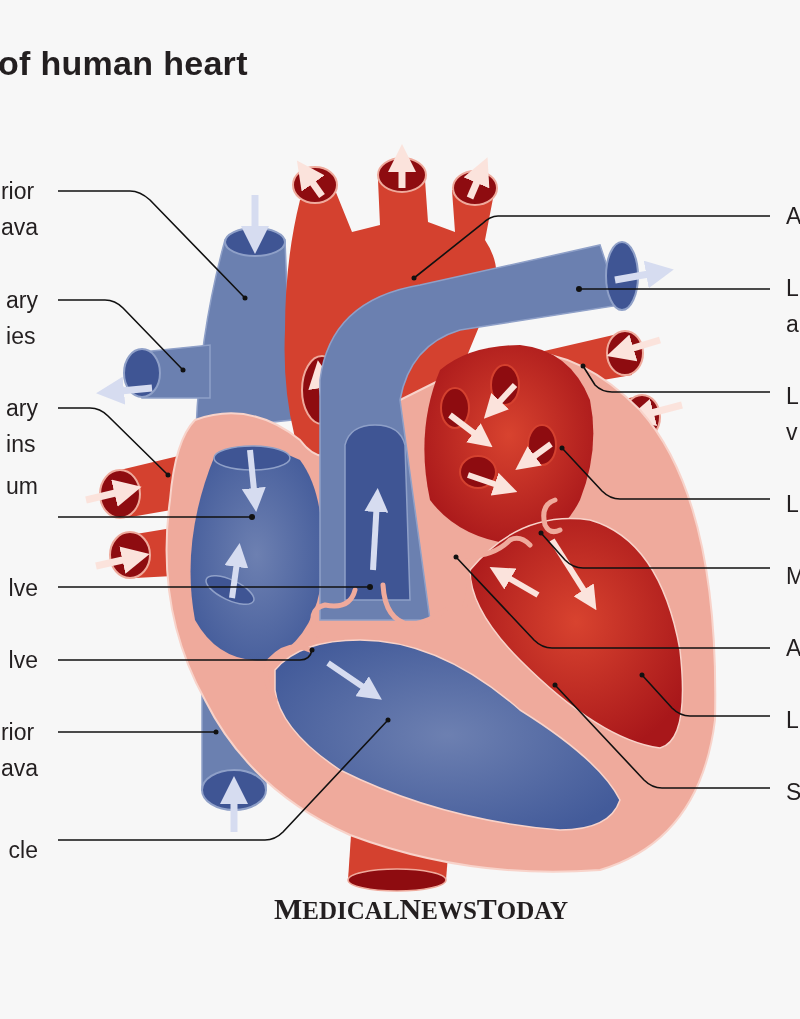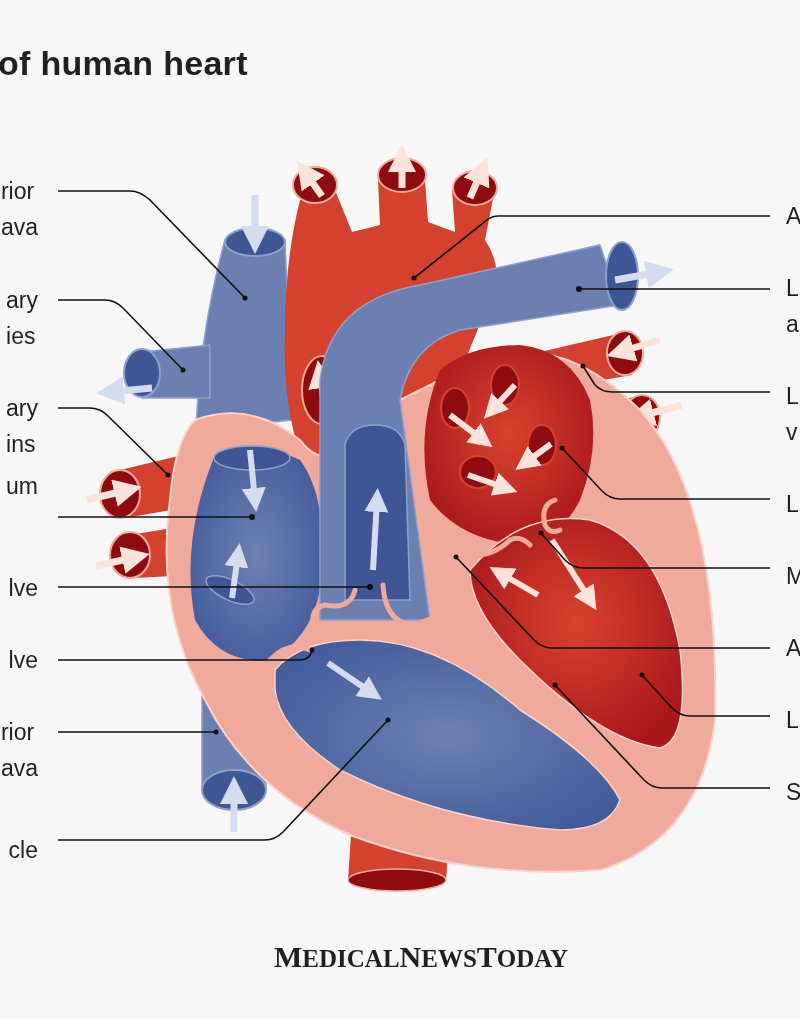--- a/index.html
+++ b/index.html
@@ -3,21 +3,21 @@
 <meta charset="utf-8">
 <style>
   html, body { margin:0; padding:0; }
   body { width:800px; height:1019px; background:#f7f7f7; position:relative; overflow:hidden;
          font-family:"Liberation Sans", "DejaVu Sans", sans-serif; color:#231f20; }
   .title { position:absolute; left:-2px; top:44px; font-size:34px; font-weight:bold; letter-spacing:0.3px;
            white-space:nowrap; }
   .lbl { position:absolute; font-size:23px; line-height:36px; white-space:nowrap; color:#231f20; }
   .lbl.left { right:762px; text-align:left; }
   .lbl.right { left:786px; text-align:left; }
-  .brand { position:absolute; top:940px; left:274px; font-family:"Liberation Serif","DejaVu Serif",serif;
+  .brand { position:absolute; top:892px; left:274px; font-family:"Liberation Serif","DejaVu Serif",serif;
            font-size:25px; font-weight:bold; color:#231f20; letter-spacing:0px; white-space:nowrap; }
   .brand .big { font-size:30px; }
   svg.art { position:absolute; left:0; top:0; }
 </style>
 </head>
 <body>
 
 <div class="title">of human heart</div>
 
 <div class="lbl left" style="top:173px">

